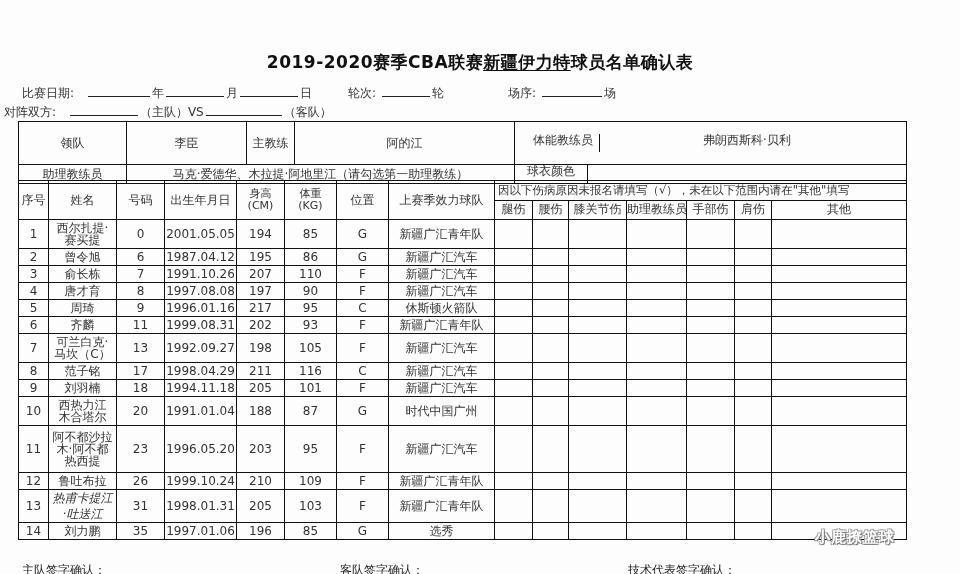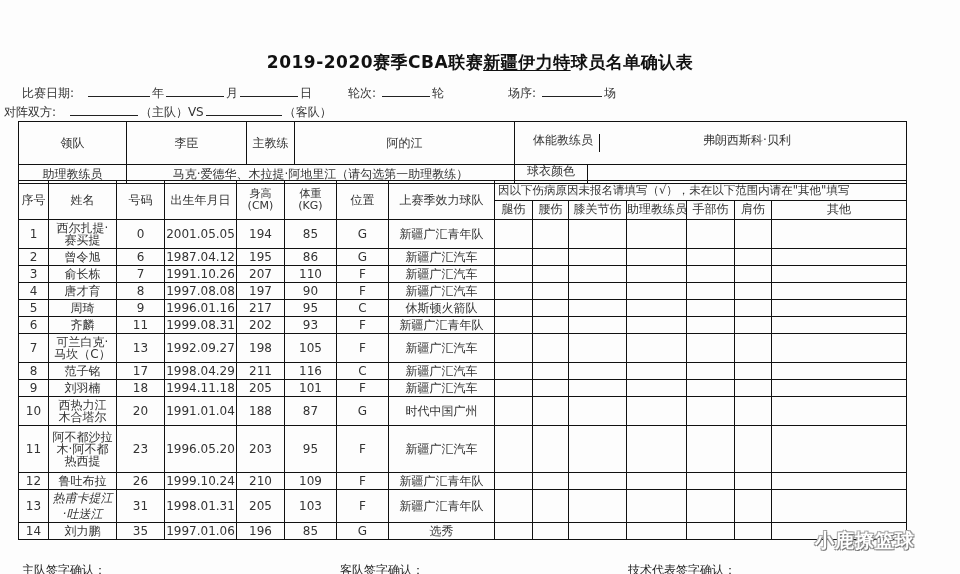--- a/index.html
+++ b/index.html
@@ -23,21 +23,21 @@
     border:1.6px solid #111; text-align:center; vertical-align:middle;
     padding:0; overflow:hidden; line-height:13px; white-space:nowrap;
   }
   #top { left:18px; top:121px; width:888px; }
   #top td { height:18px; }
   #roster { left:18px; top:180px; width:888px; }
   #roster td.small { font-size:11px; line-height:12px; }
   .note { font-size:11.5px; }
   .sig { position:absolute; top:562px; font-size:12px; color:#222; }
   .watermark {
-    position:absolute; left:815px; top:528px; font-size:19px; font-weight:bold;
+    position:absolute; left:815px; top:528px; font-size:15px; font-weight:bold;
     color:#fff; letter-spacing:1px;
     text-shadow:1px 1px 0 #777, -1px -1px 0 #aaa, 1px -1px 0 #999, -1px 1px 0 #999;
   }
 </style>
 </head>
 <body>
 
 <div class="title"><span>2019-2020赛季CBA联赛</span><u>新疆伊力特</u><span>球员名单确认表</span></div>
 
 <div class="info" style="left:22px;top:85px;">

